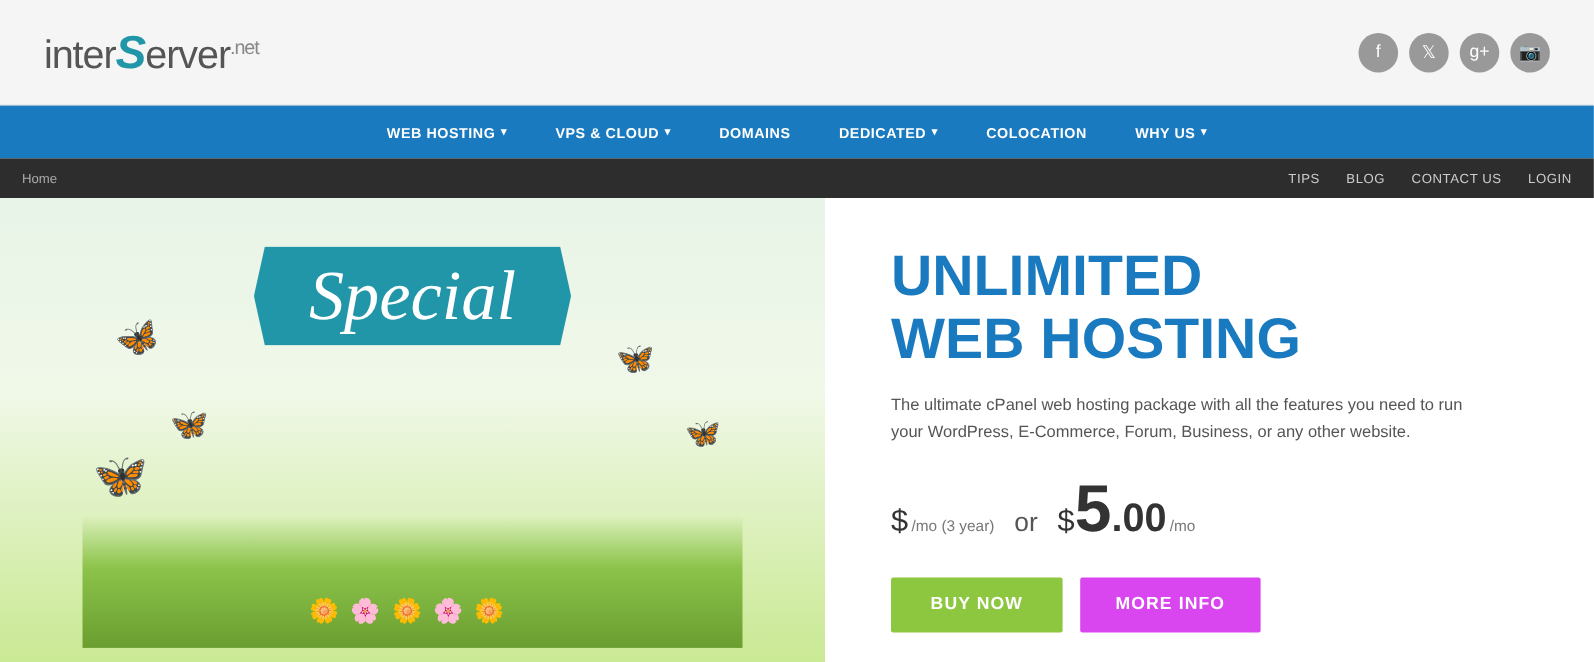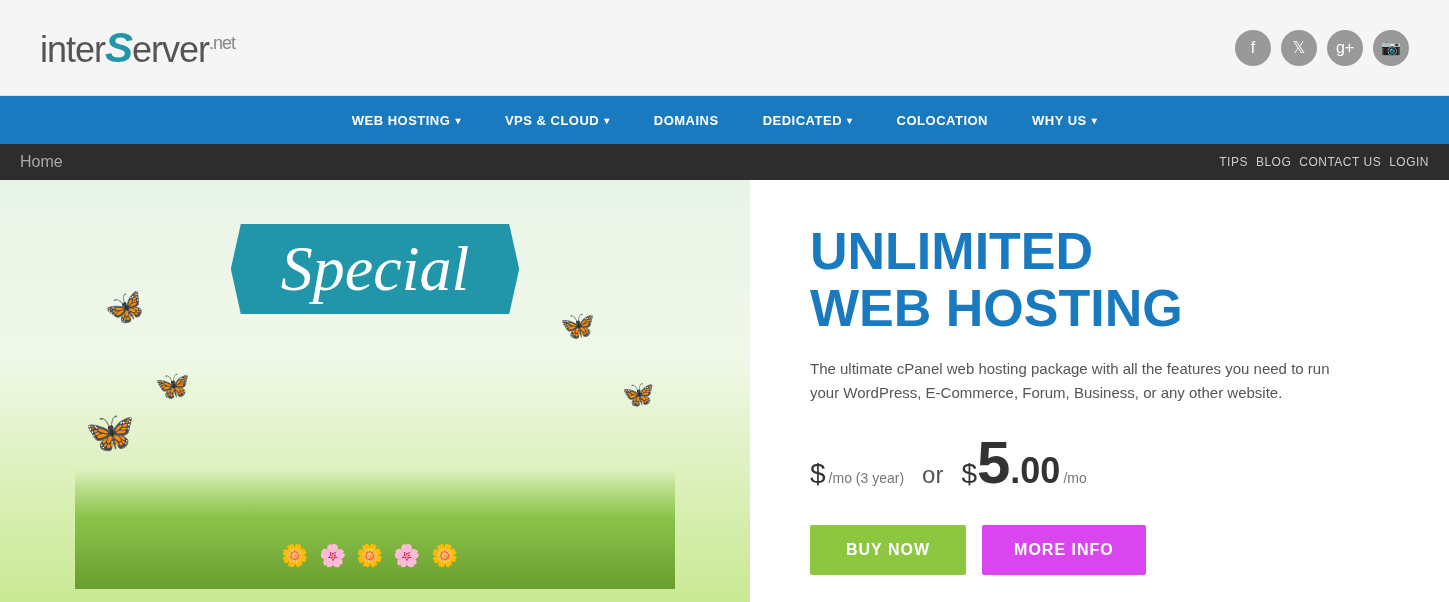--- a/index.html
+++ b/index.html
@@ -83,30 +83,30 @@
     
     .secondary-nav {
       background: #2d2d2d;
       display: flex;
       align-items: center;
       height: 36px;
       padding: 0 20px;
     }
     .secondary-nav .breadcrumb {
       color: #aaa;
-      font-size: 16px;
+      font-size: 12px;
     }
     .secondary-nav .breadcrumb a {
       color: #aaa;
       text-decoration: none;
     }
     .secondary-nav .right-links {
       margin-left: auto;
       display: flex;
-      gap: 8px;
+      gap: 24px;
     }
     .secondary-nav .right-links a {
       color: #ccc;
       text-decoration: none;
       font-size: 12px;
       text-transform: uppercase;
       letter-spacing: 0.5px;
     }
 
     

